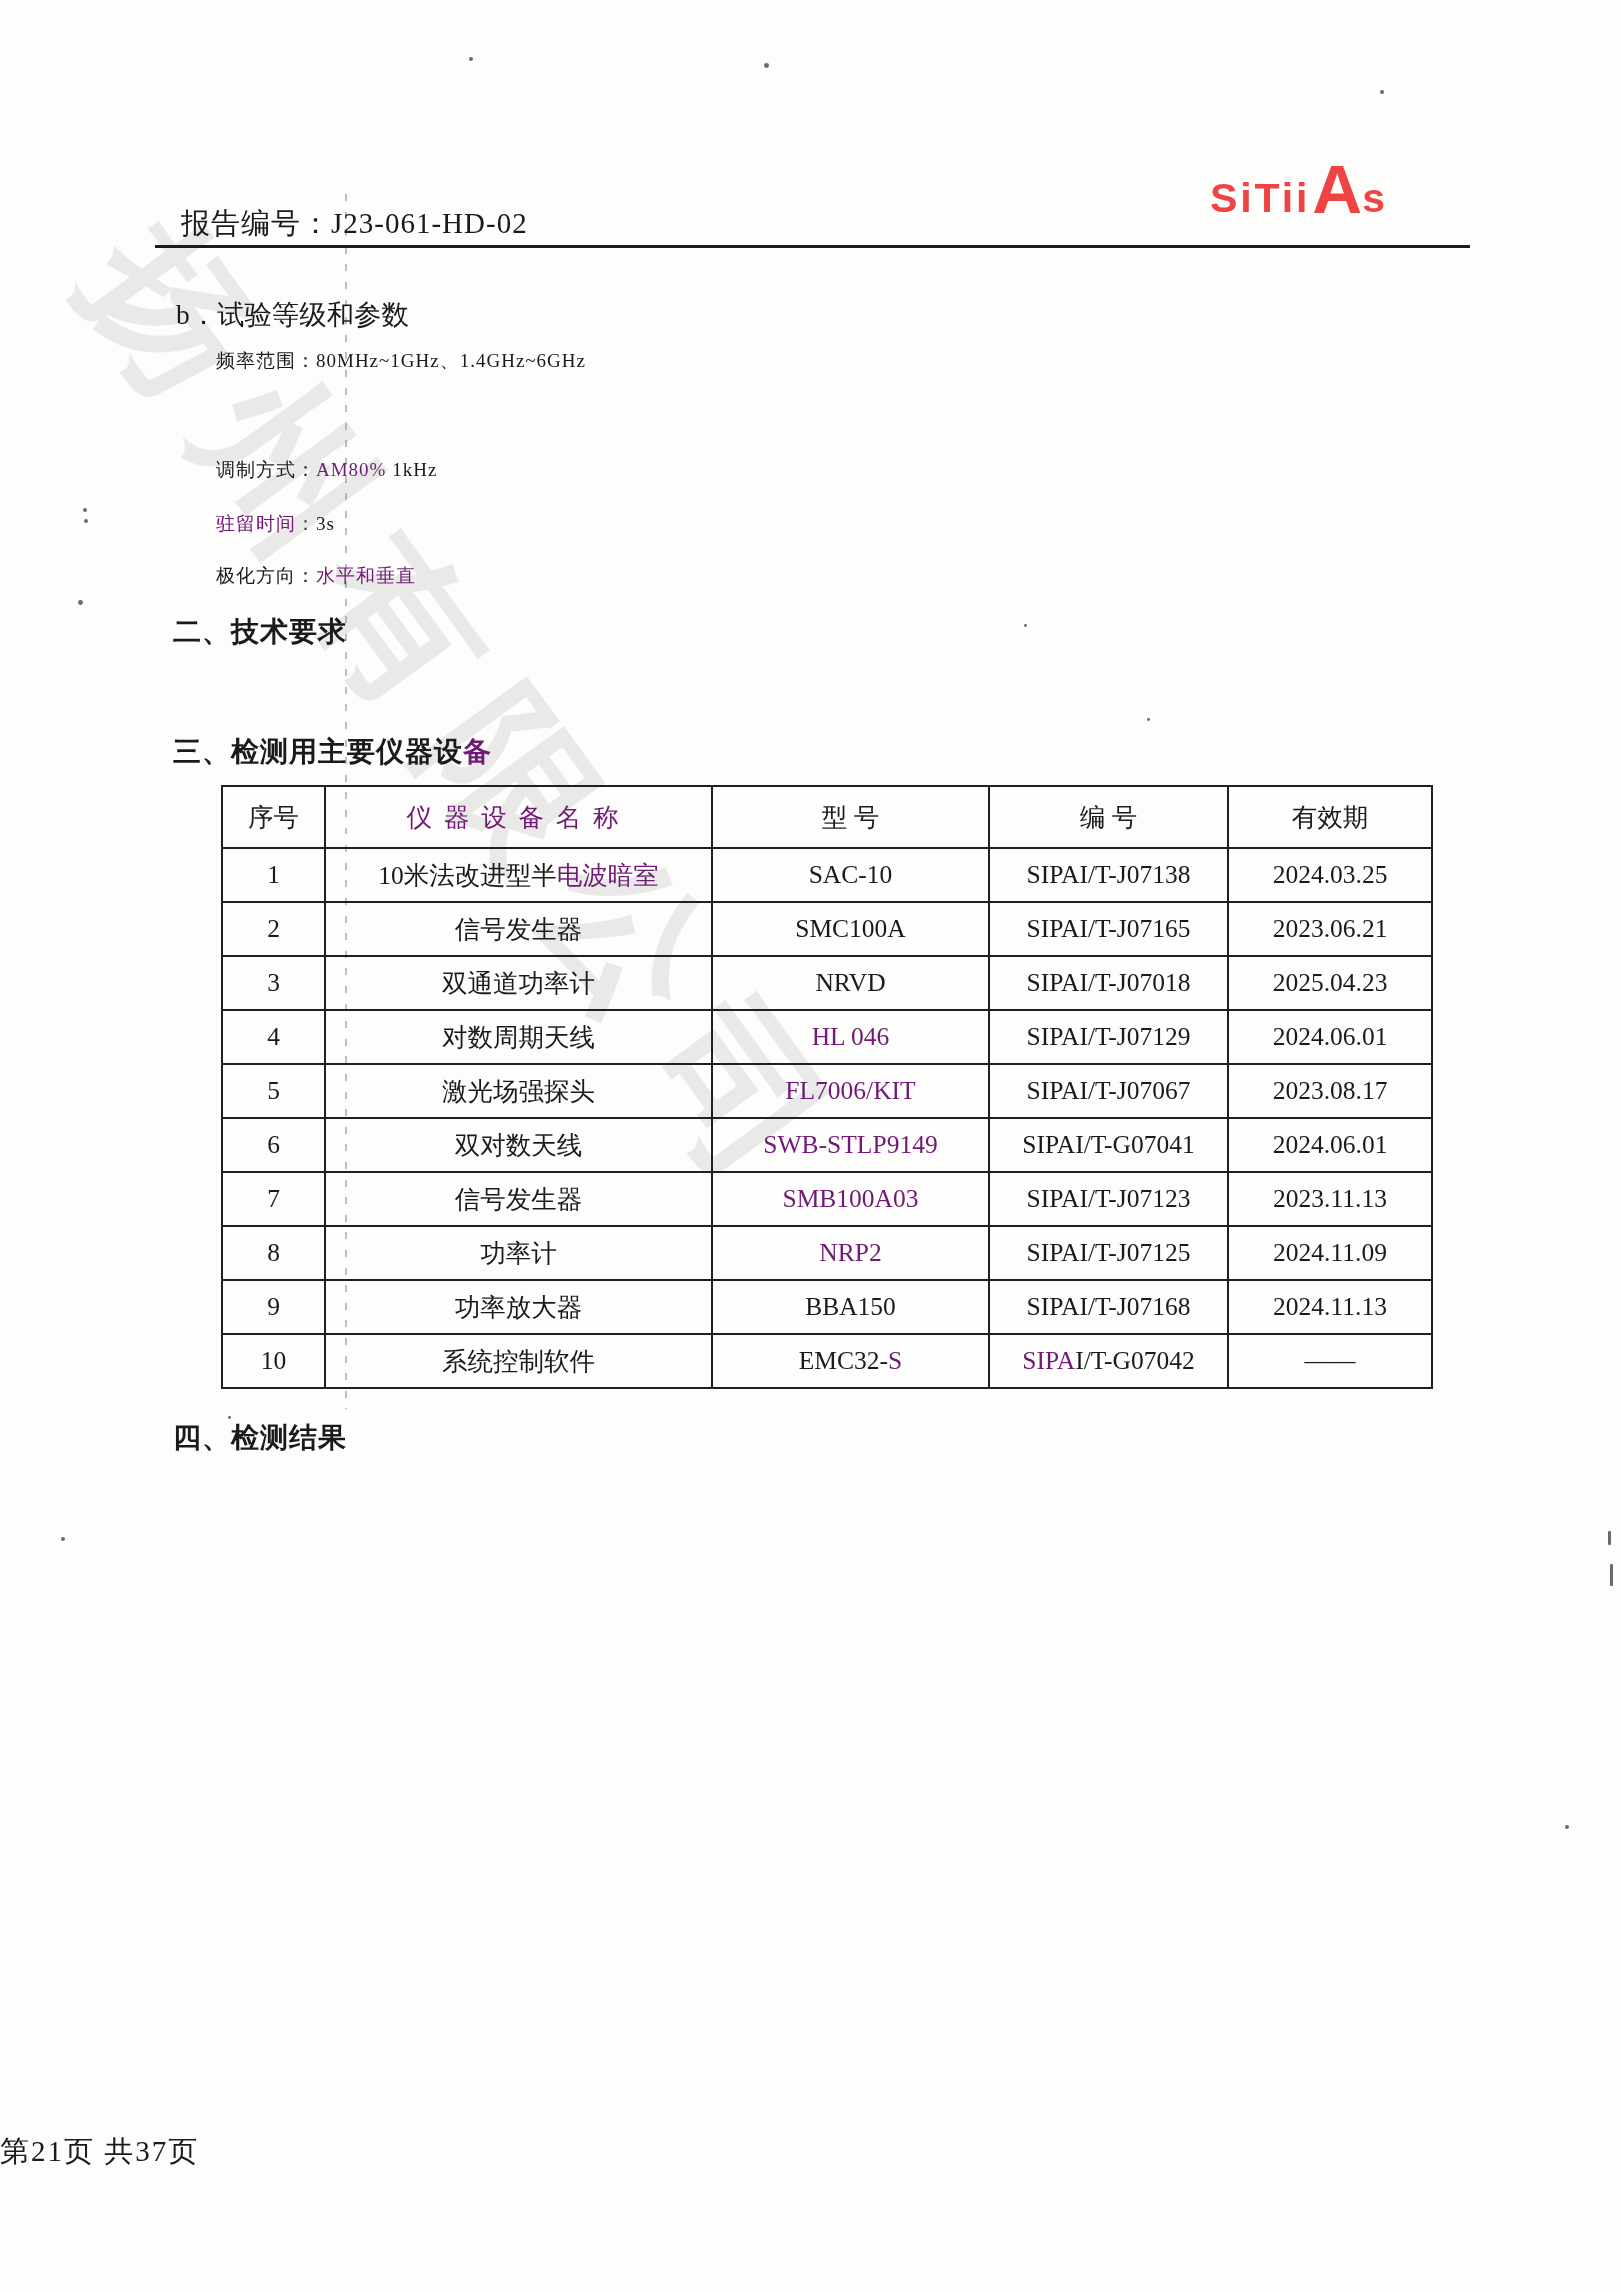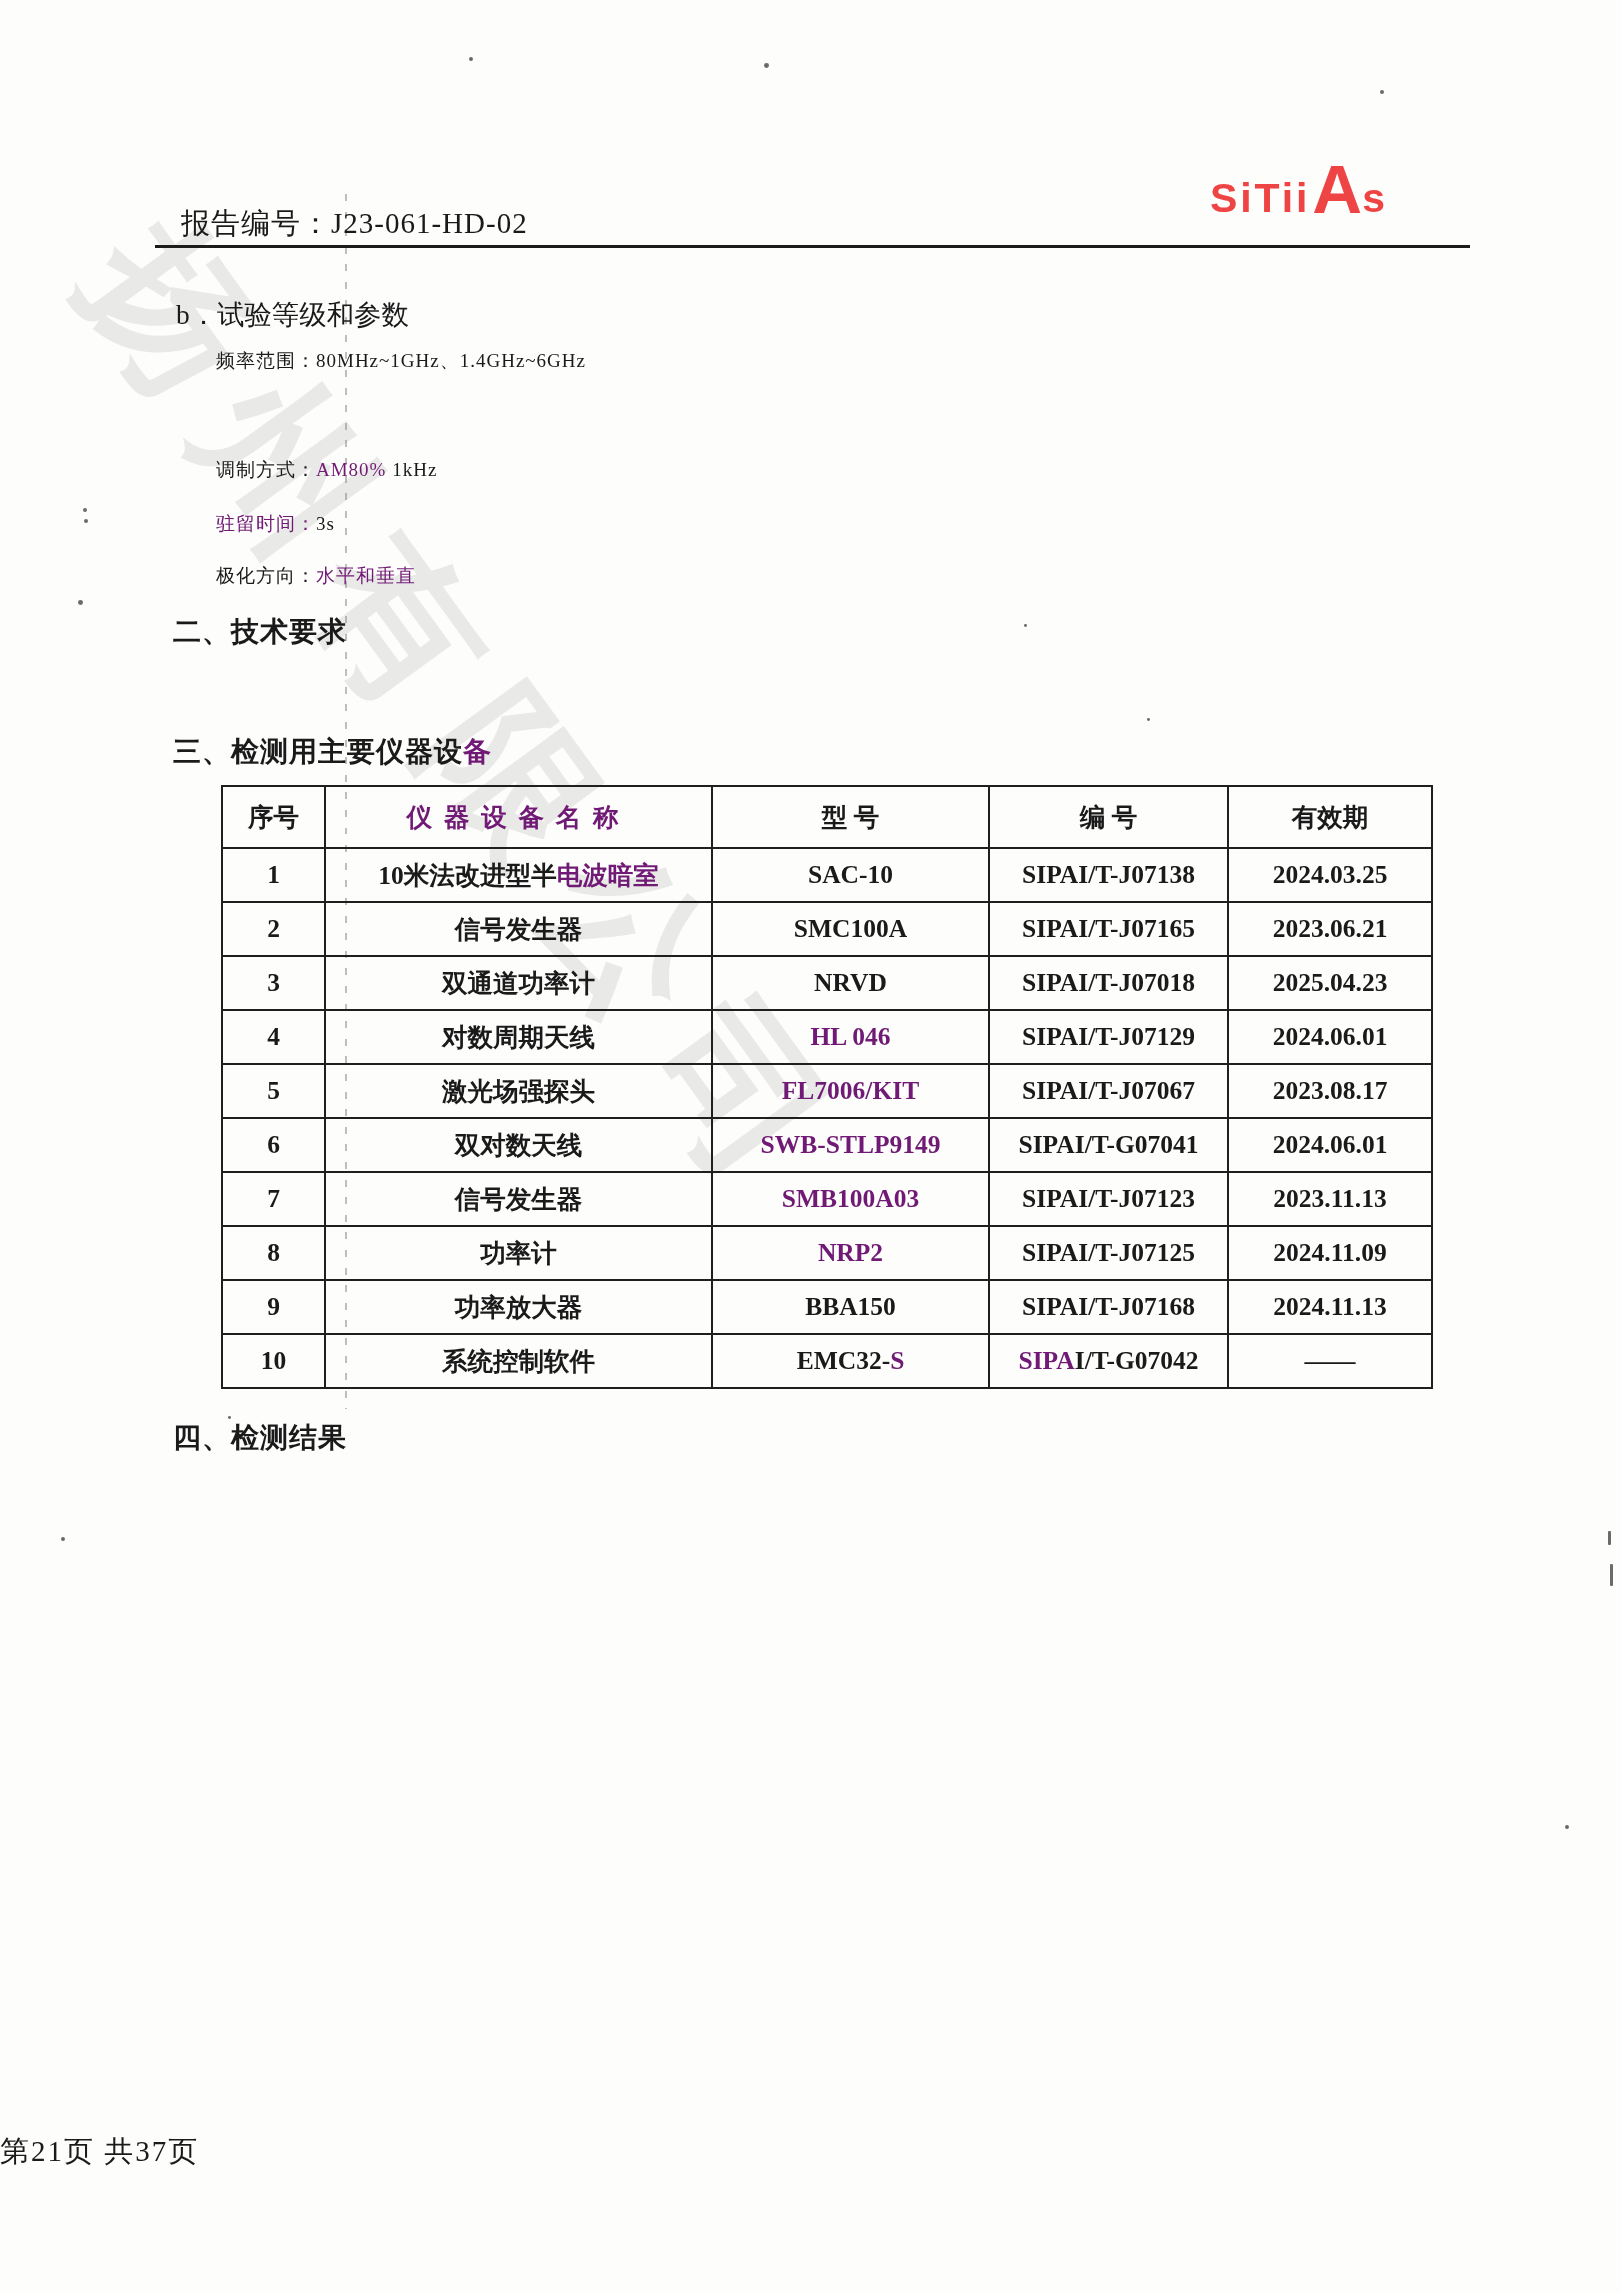--- a/index.html
+++ b/index.html
@@ -27,21 +27,21 @@
   .s2b{left:225px;top:668px;font-size:27.4px;letter-spacing:1px;}
   .s3h{left:173px;top:733px;}
   .s4h{left:173px;top:1419px;}
   .s4b{left:225px;top:1471px;font-size:27.4px;letter-spacing:1px;}
   .footer{left:0;top:2132px;width:1350px;text-align:left;font-size:29px;letter-spacing:2px;}
   
   .tbl-wrap{left:221px;top:785px;}
   table.equip{border-collapse:collapse;table-layout:fixed;border:2.9px solid #1a1a1a;}
   table.equip th,table.equip td{
     border:2px solid #1f1f1f;text-align:center;vertical-align:middle;
-    font-size:25.5px;font-weight:bold;padding:0 2px;overflow:hidden;white-space:nowrap;
+    font-size:25.5px;font-weight:normal;padding:0 2px;overflow:hidden;white-space:nowrap;
   }
   table.equip thead tr{height:62px;}
   table.equip tbody tr{height:54px;}
   th.name-head{letter-spacing:11.8px;}
   
   .watermark{
     left:211px;top:181px;transform:rotate(54deg);transform-origin:0 0;
     font-size:162px;font-weight:bold;letter-spacing:31px;white-space:nowrap;
     color:rgba(90,90,90,0.12);pointer-events:none;
   }

